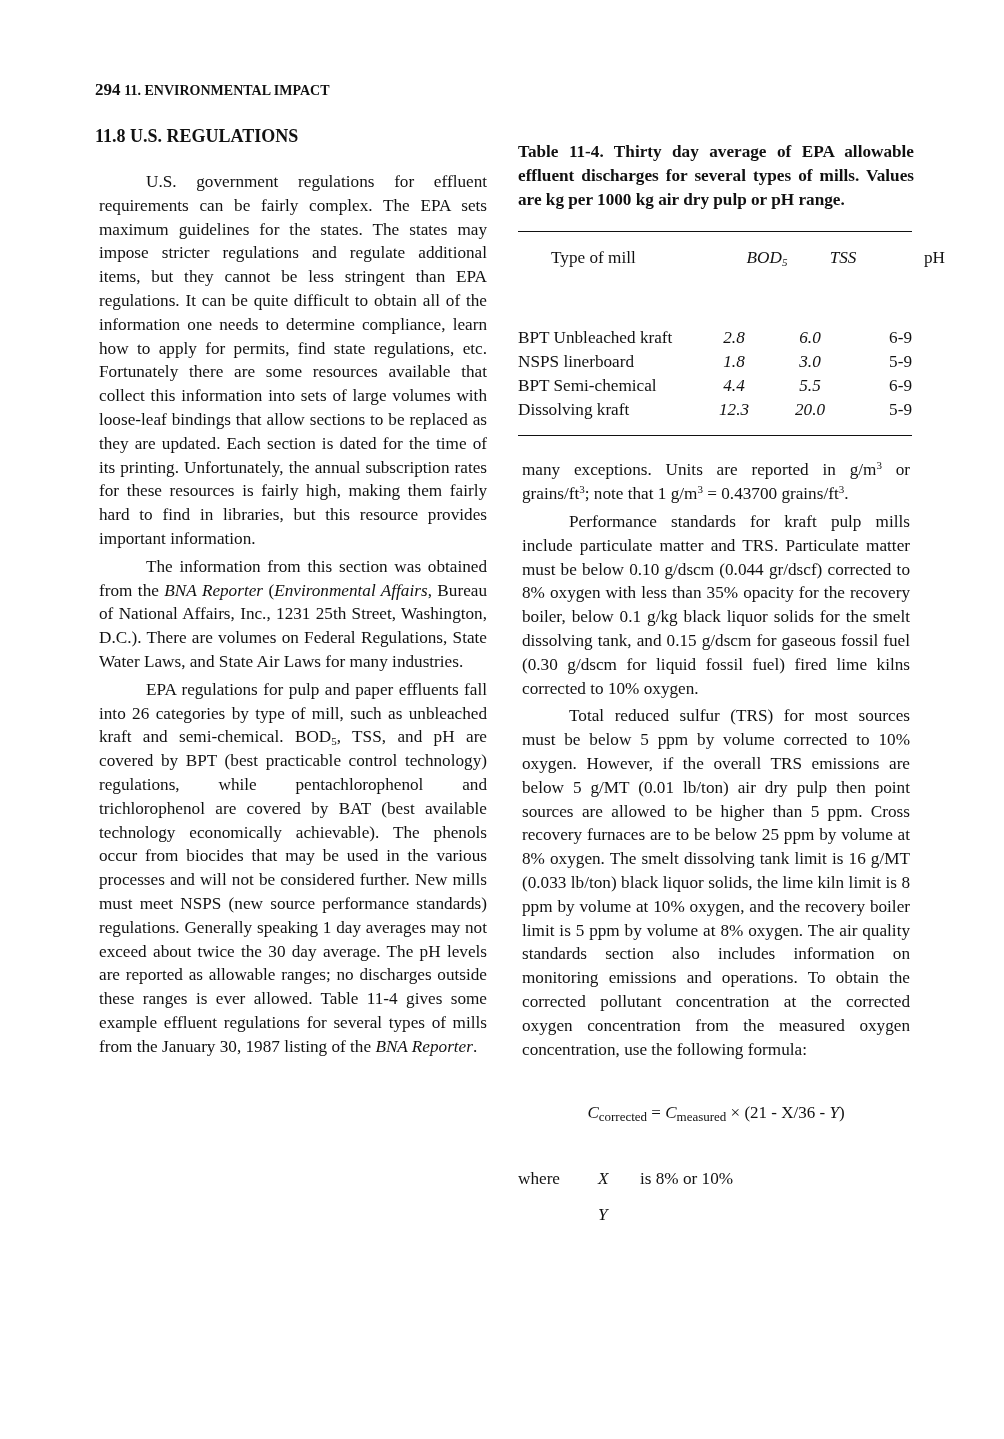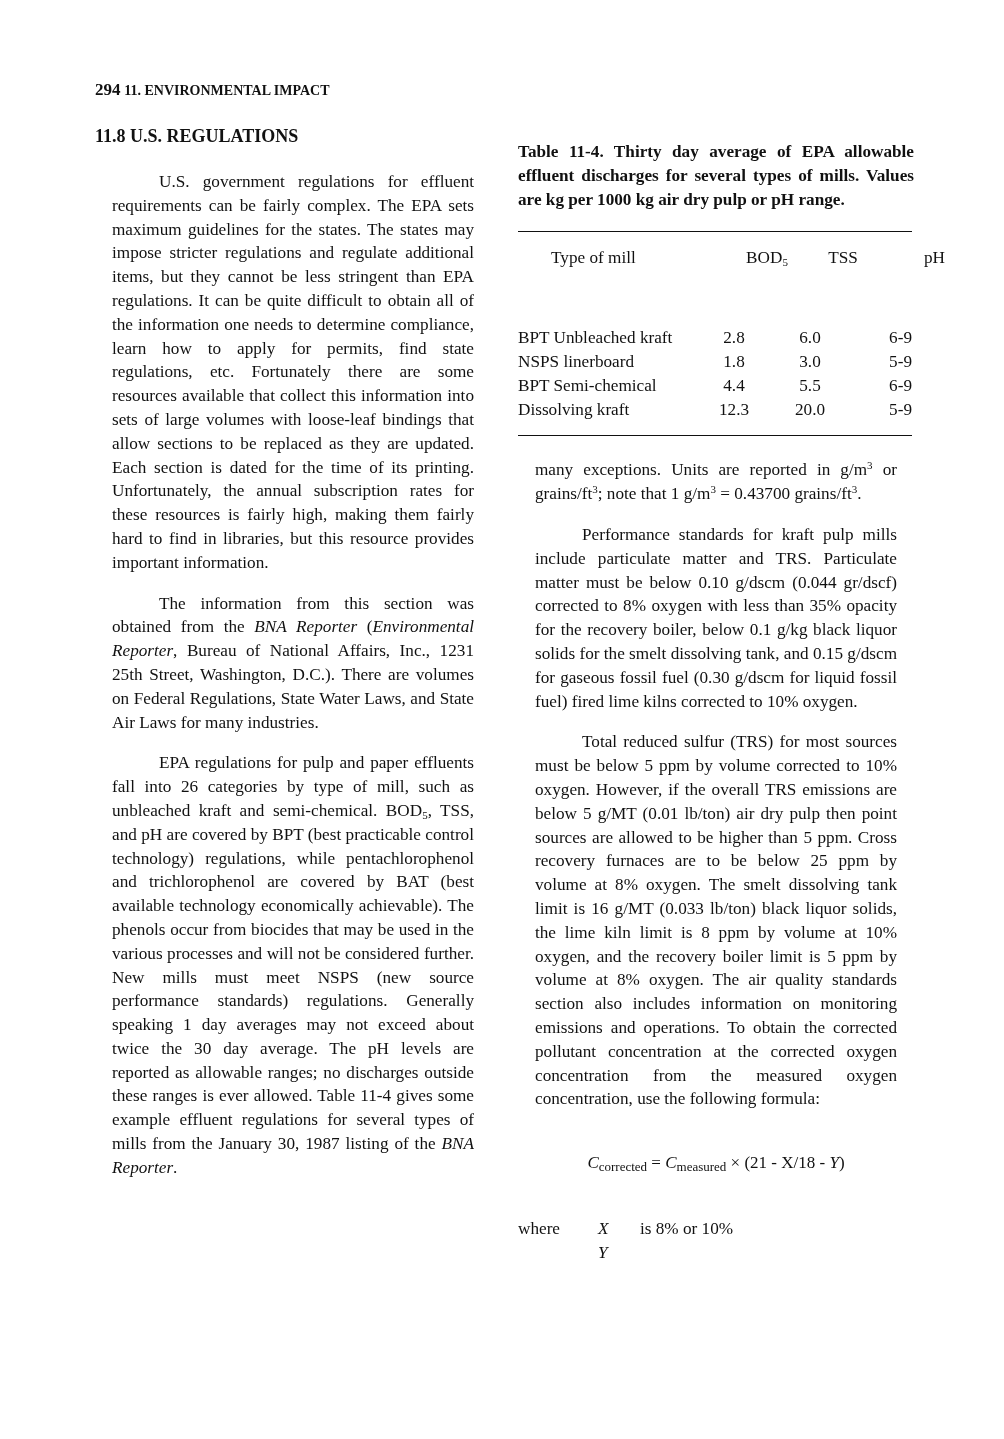--- a/index.html
+++ b/index.html
@@ -13,53 +13,53 @@
     font-weight: bold; font-size: 15px; letter-spacing: 0px;
   }
   .running-head .pnum { font-size: 17px; }
   .running-head .chap { font-size: 14px; }
 
   .col { position: absolute; top: 120px; width: 396px; font-size: 17.2px; line-height: 23.8px; }
   .col-left { left: 95px; }
   .col-right { left: 518px; }
 
   .section-heading { font-weight: bold; font-size: 18px; margin: 4px 0 22px 0; line-height: 24px; }
-  p { margin: 17px; text-align: justify; }
+  p { margin: 4px; text-align: justify; }
   p.indent { text-indent: 47px; }
   em { font-style: italic; }
   sub { font-size: 11px; vertical-align: -3px; line-height: 0; }
   sup { font-size: 11px; vertical-align: 6px; line-height: 0; }
 
   .table-caption { font-weight: bold; text-align: justify; line-height: 23.8px; margin-top: 20px; }
   .tbl { margin-top: 20px; width: 394px; border-top: 1.5px solid #111; border-bottom: 1.5px solid #111; }
   .tbl-head, .tbl-row { display: grid; grid-template-columns: 180px 72px 80px 62px; }
   .tbl-head { padding-top: 14px; padding-bottom: 24px; margin-left: 33px; }
   .tbl-body { padding-bottom: 14px; margin-top: 32px; }
-  .c-num { text-align: center; }
+  .c-num { text-align: center; font-style: italic; }
   .c-ph { text-align: right; }
 
   .formula { text-align: center; margin: 40px 0 38px 0; font-size: 17px; }
   .formula .sub-small { font-size: 13px; vertical-align: -3px; }
-  .where { display: grid; grid-template-columns: 80px 42px 1fr; }
+  .where { display: grid; grid-template-columns: 80px 42px 1fr; row-gap: 12px; }
   .where .var { font-style: italic; }
 </style>
 </head>
 <body>
 
 <div class="running-head">
   <span class="pnum">294</span>
   <span class="chap">11. ENVIRONMENTAL IMPACT</span>
 </div>
 
 <div class="col col-left">
   <div class="section-heading">11.8 U.S. REGULATIONS</div>
 
   <p class="indent">U.S. government regulations for effluent requirements can be fairly complex. The EPA sets maximum guidelines for the states. The states may impose stricter regulations and regulate additional items, but they cannot be less stringent than EPA regulations. It can be quite difficult to obtain all of the information one needs to determine compliance, learn how to apply for permits, find state regulations, etc. Fortunately there are some resources available that collect this information into sets of large volumes with loose-leaf bindings that allow sections to be replaced as they are updated. Each section is dated for the time of its printing. Unfortunately, the annual subscription rates for these resources is fairly high, making them fairly hard to find in libraries, but this resource provides important information.</p>
 
-  <p class="indent"><span>The information from this section was obtained from the </span><em>BNA Reporter</em><span> (</span><em>Environmental Reporter</em><span>, Bureau of National Affairs, Inc., 1231 25th Street, Washington, D.C.). There are volumes on Federal Regulations, State Water Laws, and State Air Laws for many industries.</span></p>
+  <p class="indent"><span>The information from this section was obtained from the </span><em>BNA Reporter</em><span> (</span><em>Environmental Affairs</em><span>, Bureau of National Affairs, Inc., 1231 25th Street, Washington, D.C.). There are volumes on Federal Regulations, State Water Laws, and State Air Laws for many industries.</span></p>
 
   <p class="indent"><span>EPA regulations for pulp and paper effluents fall into 26 categories by type of mill, such as unbleached kraft and semi-chemical. BOD</span><sub>5</sub><span>, TSS, and pH are covered by BPT (best practicable control technology) regulations, while pentachlorophenol and trichlorophenol are covered by BAT (best available technology economically achievable). The phenols occur from biocides that may be used in the various processes and will not be considered further. New mills must meet NSPS (new source performance standards) regulations. Generally speaking 1 day averages may not exceed about twice the 30 day average. The pH levels are reported as allowable ranges; no discharges outside these ranges is ever allowed. Table 11-4 gives some example effluent regulations for several types of mills from the January 30, 1987 listing of the </span><em>BNA Reporter</em><span>.</span></p>
 
 </div>
 
 <div class="col col-right">
   <div class="table-caption">Table 11-4. Thirty day average of EPA allowable effluent discharges for several types of mills. Values are kg per 1000 kg air dry pulp or pH range.</div>
 
   <div class="tbl">
     <div class="tbl-head">
@@ -96,21 +96,21 @@
     </div>
   </div>
 
   <p style="margin-top:22px"><span>many exceptions. Units are reported in g/m</span><sup>3</sup><span> or grains/ft</span><sup>3</sup><span>; note that 1 g/m</span><sup>3</sup><span> = 0.43700 grains/ft</span><sup>3</sup><span>.</span></p>
 
   <p class="indent">Performance standards for kraft pulp mills include particulate matter and TRS. Particulate matter must be below 0.10 g/dscm (0.044 gr/dscf) corrected to 8% oxygen with less than 35% opacity for the recovery boiler, below 0.1 g/kg black liquor solids for the smelt dissolving tank, and 0.15 g/dscm for gaseous fossil fuel (0.30 g/dscm for liquid fossil fuel) fired lime kilns corrected to 10% oxygen.</p>
 
   <p class="indent">Total reduced sulfur (TRS) for most sources must be below 5 ppm by volume corrected to 10% oxygen. However, if the overall TRS emissions are below 5 g/MT (0.01 lb/ton) air dry pulp then point sources are allowed to be higher than 5 ppm. Cross recovery furnaces are to be below 25 ppm by volume at 8% oxygen. The smelt dissolving tank limit is 16 g/MT (0.033 lb/ton) black liquor solids, the lime kiln limit is 8 ppm by volume at 10% oxygen, and the recovery boiler limit is 5 ppm by volume at 8% oxygen. The air quality standards section also includes information on monitoring emissions and operations. To obtain the corrected pollutant concentration at the corrected oxygen concentration from the measured oxygen concentration, use the following formula:</p>
 
   <div class="formula">
-    <em>C</em><span class="sub-small">corrected</span><span> = </span><em>C</em><span class="sub-small">measured</span><span> × (21 - X/18 - </span><em>Y</em><span>)</span>
+    <em>C</em><span class="sub-small">corrected</span><span> = </span><em>C</em><span class="sub-small">measured</span><span> × (21 - X/36 - </span><em>Y</em><span>)</span>
   </div>
 
   <div class="where">
     <span>where</span>
     <span class="var">X</span>
     <span>is 8% or 10%</span>
     <span></span>
     <span class="var">Y</span>
   </div>
 </div>

